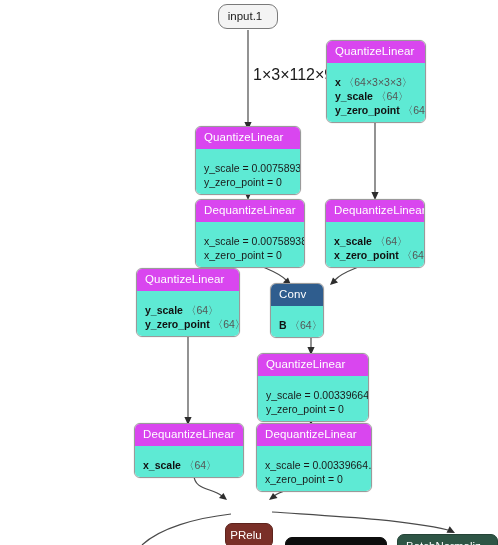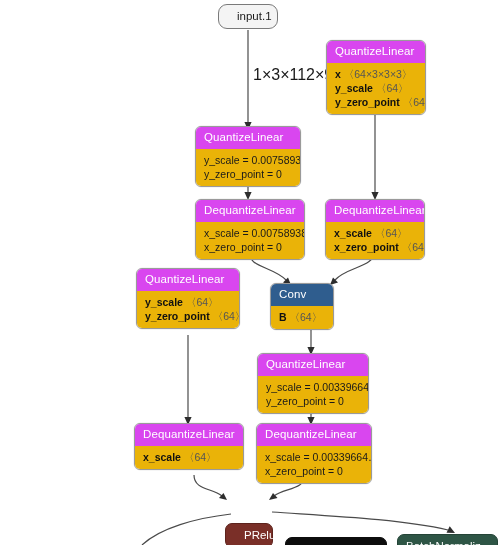--- a/index.html
+++ b/index.html
@@ -49,22 +49,22 @@
     color: #ffffff;
     font-size: 11.5px;
     line-height: 13px;
     padding: 4px 8px 5px 8px;
     letter-spacing: 0.1px;
   }
   .node.conv > .node-header {
     background: #2f5d8e;
   }
   .node-body {
-    padding: 4px 8px 5px 8px;
-    background: #eab308;
+    padding: 12px 8px 5px 8px;
+    background: #5eead4;
   }
   .attr {
     font-size: 10.5px;
     line-height: 14px;
     color: #1a1a1a;
     white-space: nowrap;
   }
   .attr .k {
     font-weight: bold;
     color: #111111;
@@ -77,21 +77,21 @@
   }
 
   
   .pill {
     position: absolute;
     box-sizing: border-box;
     border-radius: 8px;
     font-size: 11.5px;
     line-height: 14px;
     text-align: center;
-    padding: 4px 10px 5px 18px;
+    padding: 4px 10px 5px 4px;
     white-space: nowrap;
   }
   .pill.input {
     background: #f4f4f4;
     border: 1.5px solid #7a7a7a;
     color: #1a1a1a;
     border-radius: 9px;
   }
   .pill.activation {
     background: #7a2f28;
@@ -235,21 +235,21 @@
         <span class="k">y_scale</span>
         <span class="dim">〈64〉</span>
       </div>
       <div class="attr">
         <span class="k">y_zero_point</span>
         <span class="dim">〈64〉</span>
       </div>
     </div>
   </div>
 
-  <div class="node conv" style="left:270px; top:283px; width:64px;">
+  <div class="node conv" style="left:270px; top:283px; width:54px;">
     <div class="node-header">Conv</div>
     <div class="node-body">
       <div class="attr">
         <span class="k">B</span>
         <span class="dim">〈64〉</span>
       </div>
     </div>
   </div>
 
   <div class="node" style="left:257px; top:353px; width:112px;">

